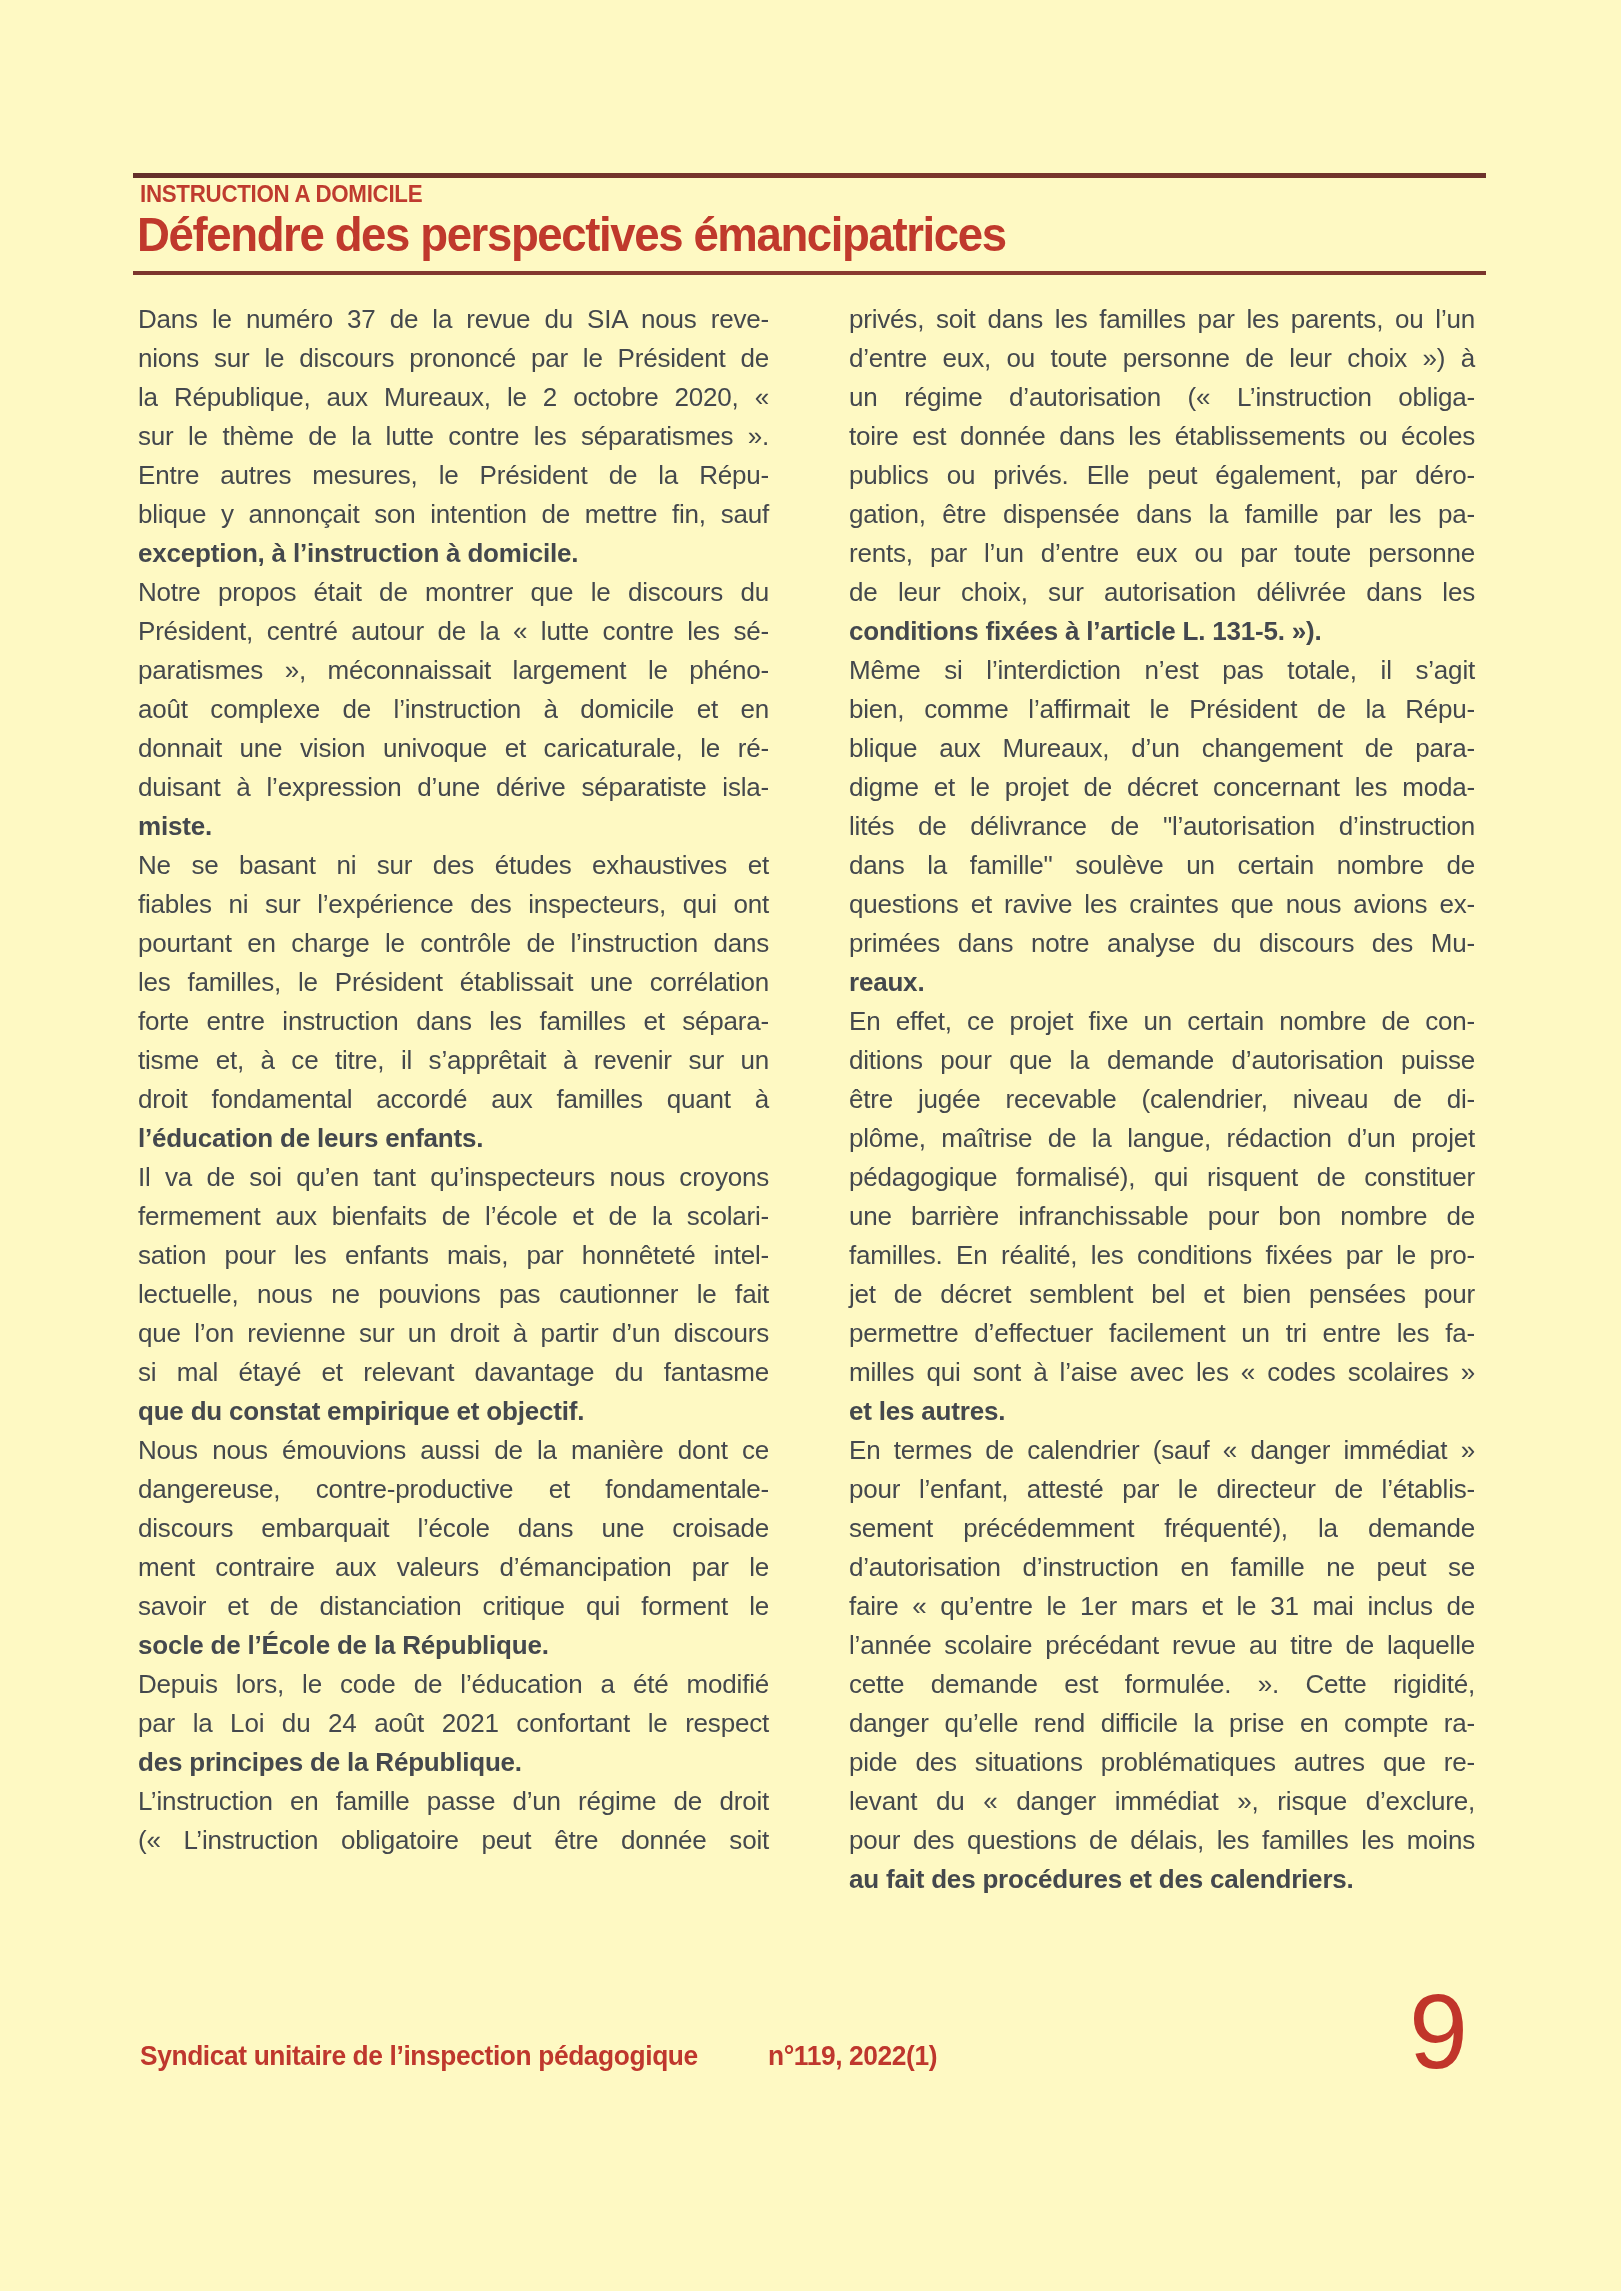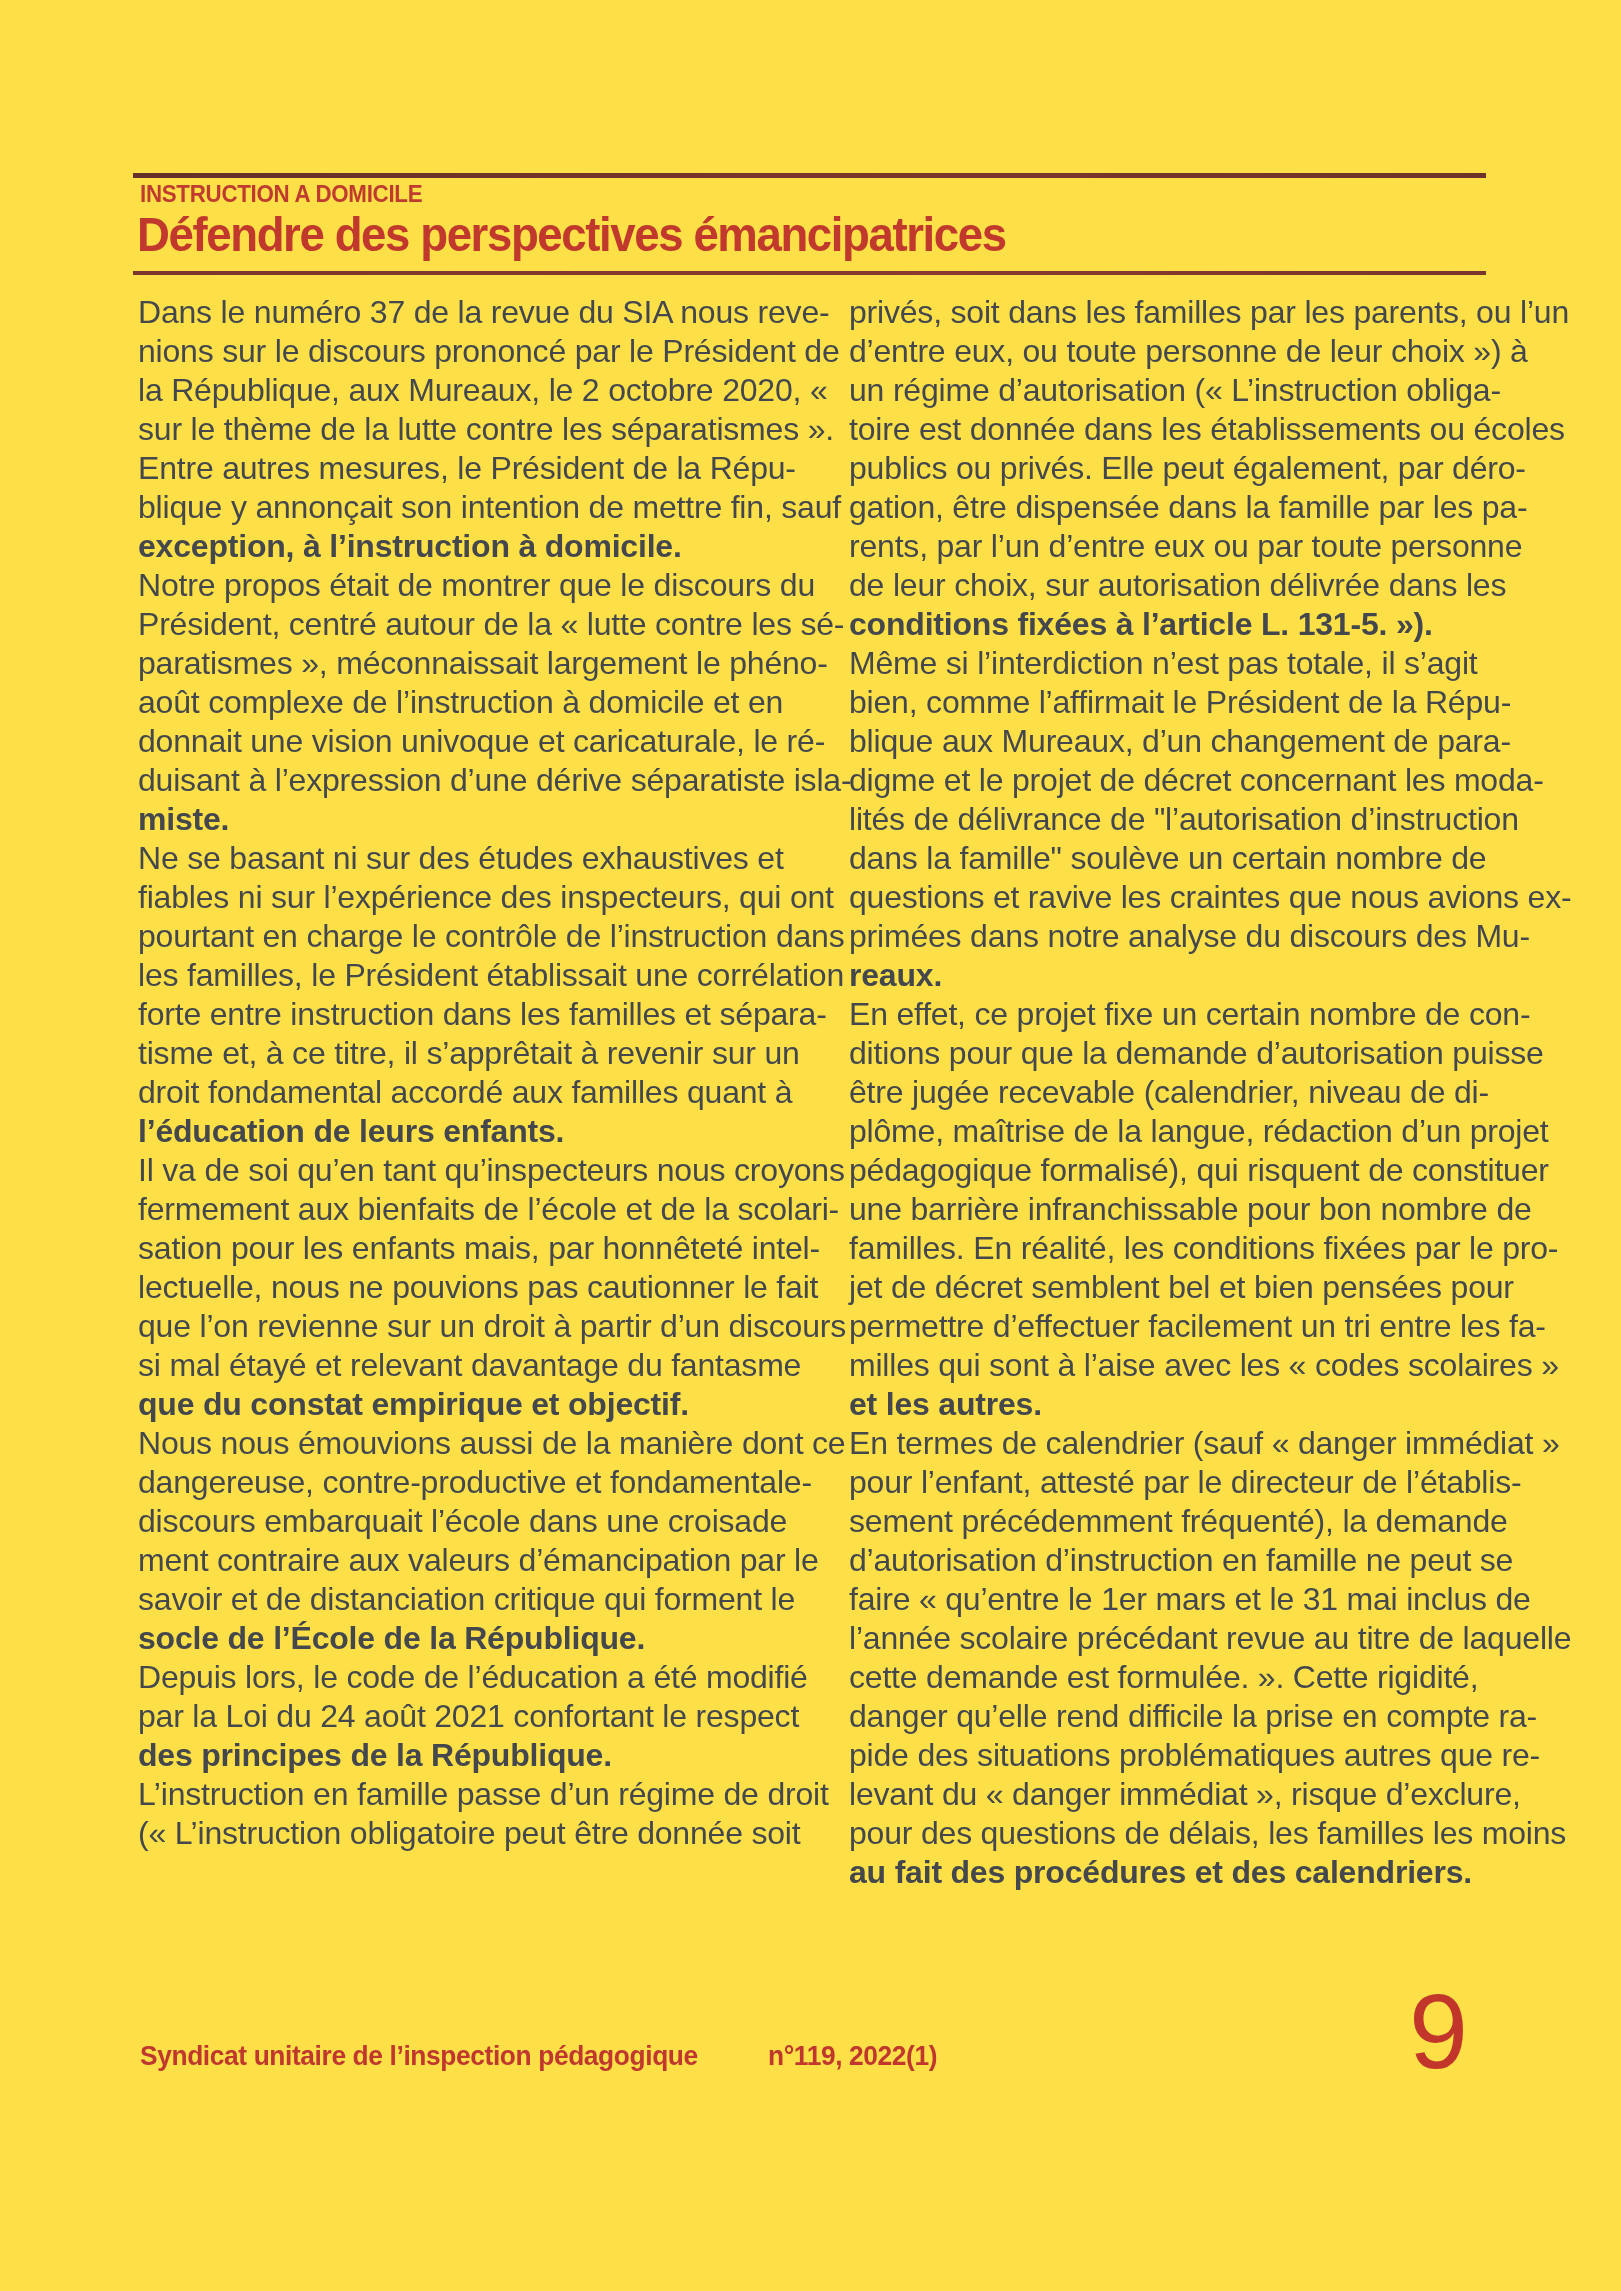--- a/index.html
+++ b/index.html
@@ -1,20 +1,20 @@
 <!DOCTYPE html>
 <html><head>
 <meta charset="utf-8">
 <style>
   html,body{margin:0;padding:0;background:#e8e8e6;}
   .page{
     position:relative;
     width:1621px;height:2292px;
     margin:0 auto;
-    background:#fde047;
+    background:#fef9c3;
     overflow:hidden;
     font-family:"Liberation Sans","DejaVu Sans",sans-serif;
   }
   .rule{position:absolute;left:133px;width:1353px;}
   .rule-top{top:173px;height:4.9px;background:linear-gradient(to right,#64302a,#7c362c 55%,#6d332b);}
   .rule-bottom{top:271px;height:3.9px;background:linear-gradient(to right,#7c362d,#8a3a30 60%,#7a352c);}
   .kicker{
     position:absolute;left:140px;top:181px;
     font-size:23.5px;font-weight:700;letter-spacing:-0.3px;
     color:#bf3b2f;
@@ -22,23 +22,23 @@
     white-space:nowrap;
   }
   .title{
     position:absolute;left:137px;top:206px;
     font-size:49px;font-weight:700;letter-spacing:-1.5px;
     color:#c0392c;
     transform:scaleX(0.93);transform-origin:left top;
     white-space:nowrap;
   }
   .col{
-    position:absolute;top:293px;
+    position:absolute;top:300px;
     color:#44484d;
-    font-size:32px;letter-spacing:-0.2px;
+    font-size:26px;letter-spacing:-0.2px;
     font-weight:400;
   }
   .col-left{left:138px;width:631px;}
   .col-right{left:849px;width:626px;}
   .ln{
     height:39px;line-height:39px;
     text-align:justify;
     text-align-last:justify;
     white-space:nowrap;
   }

